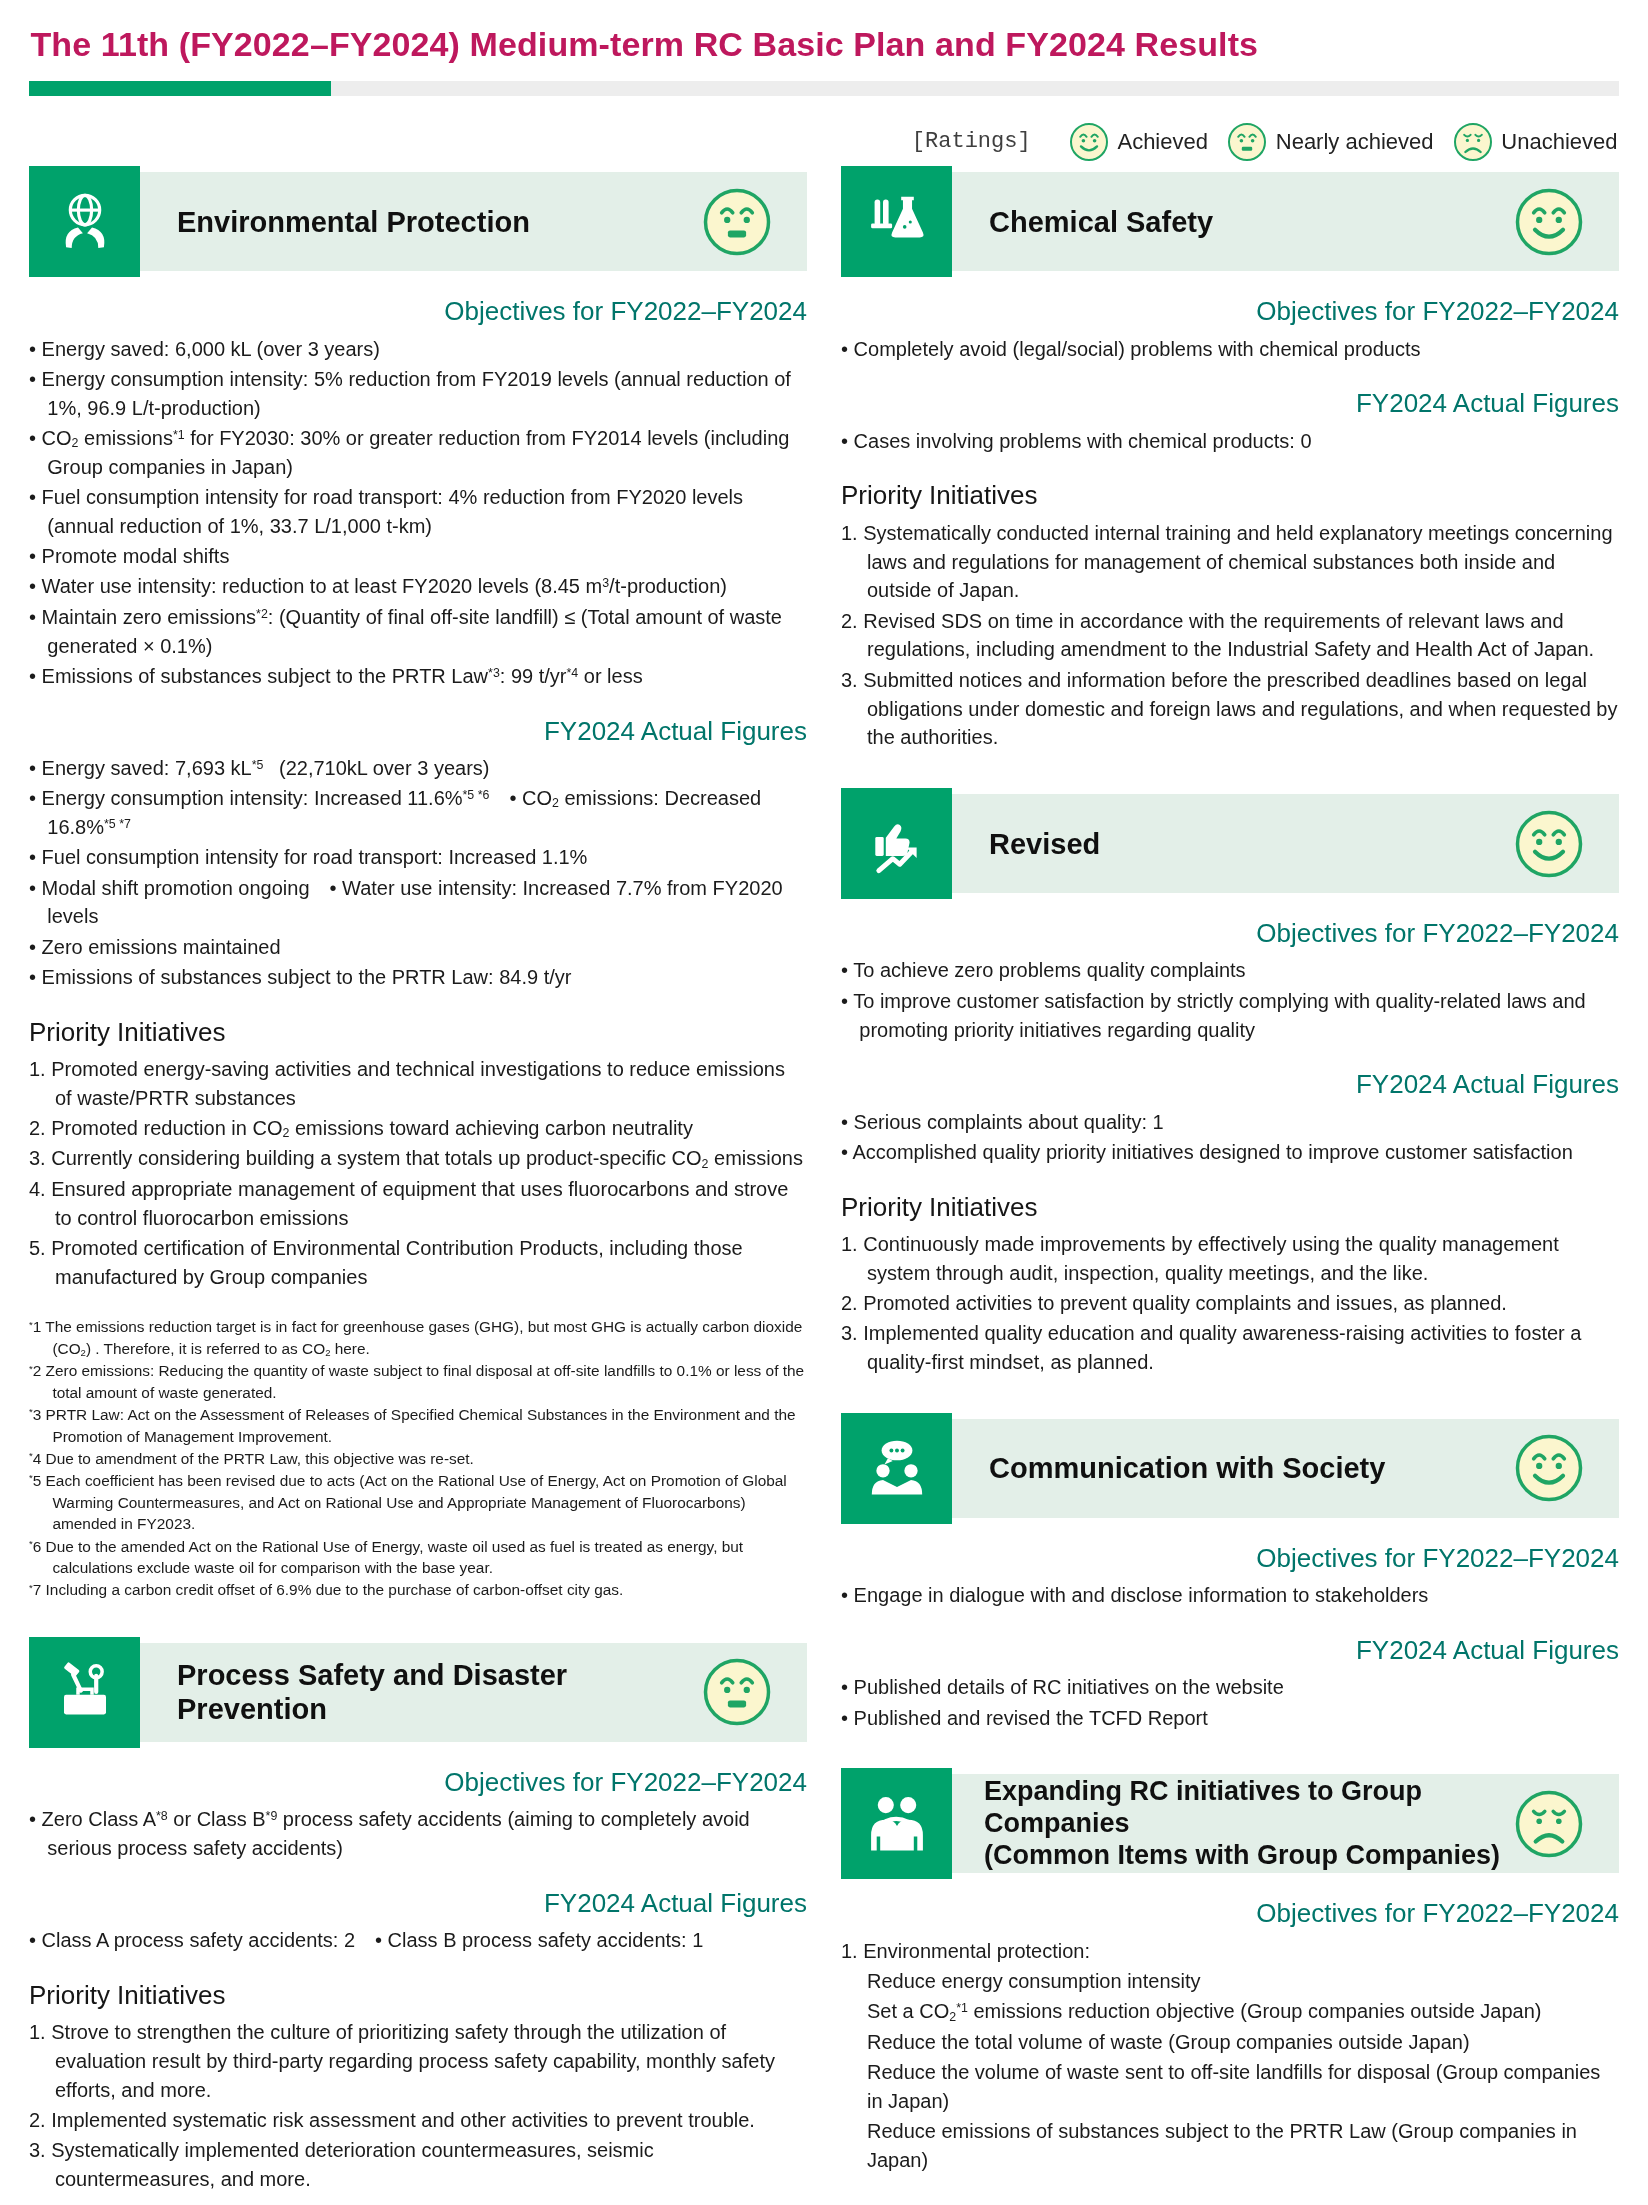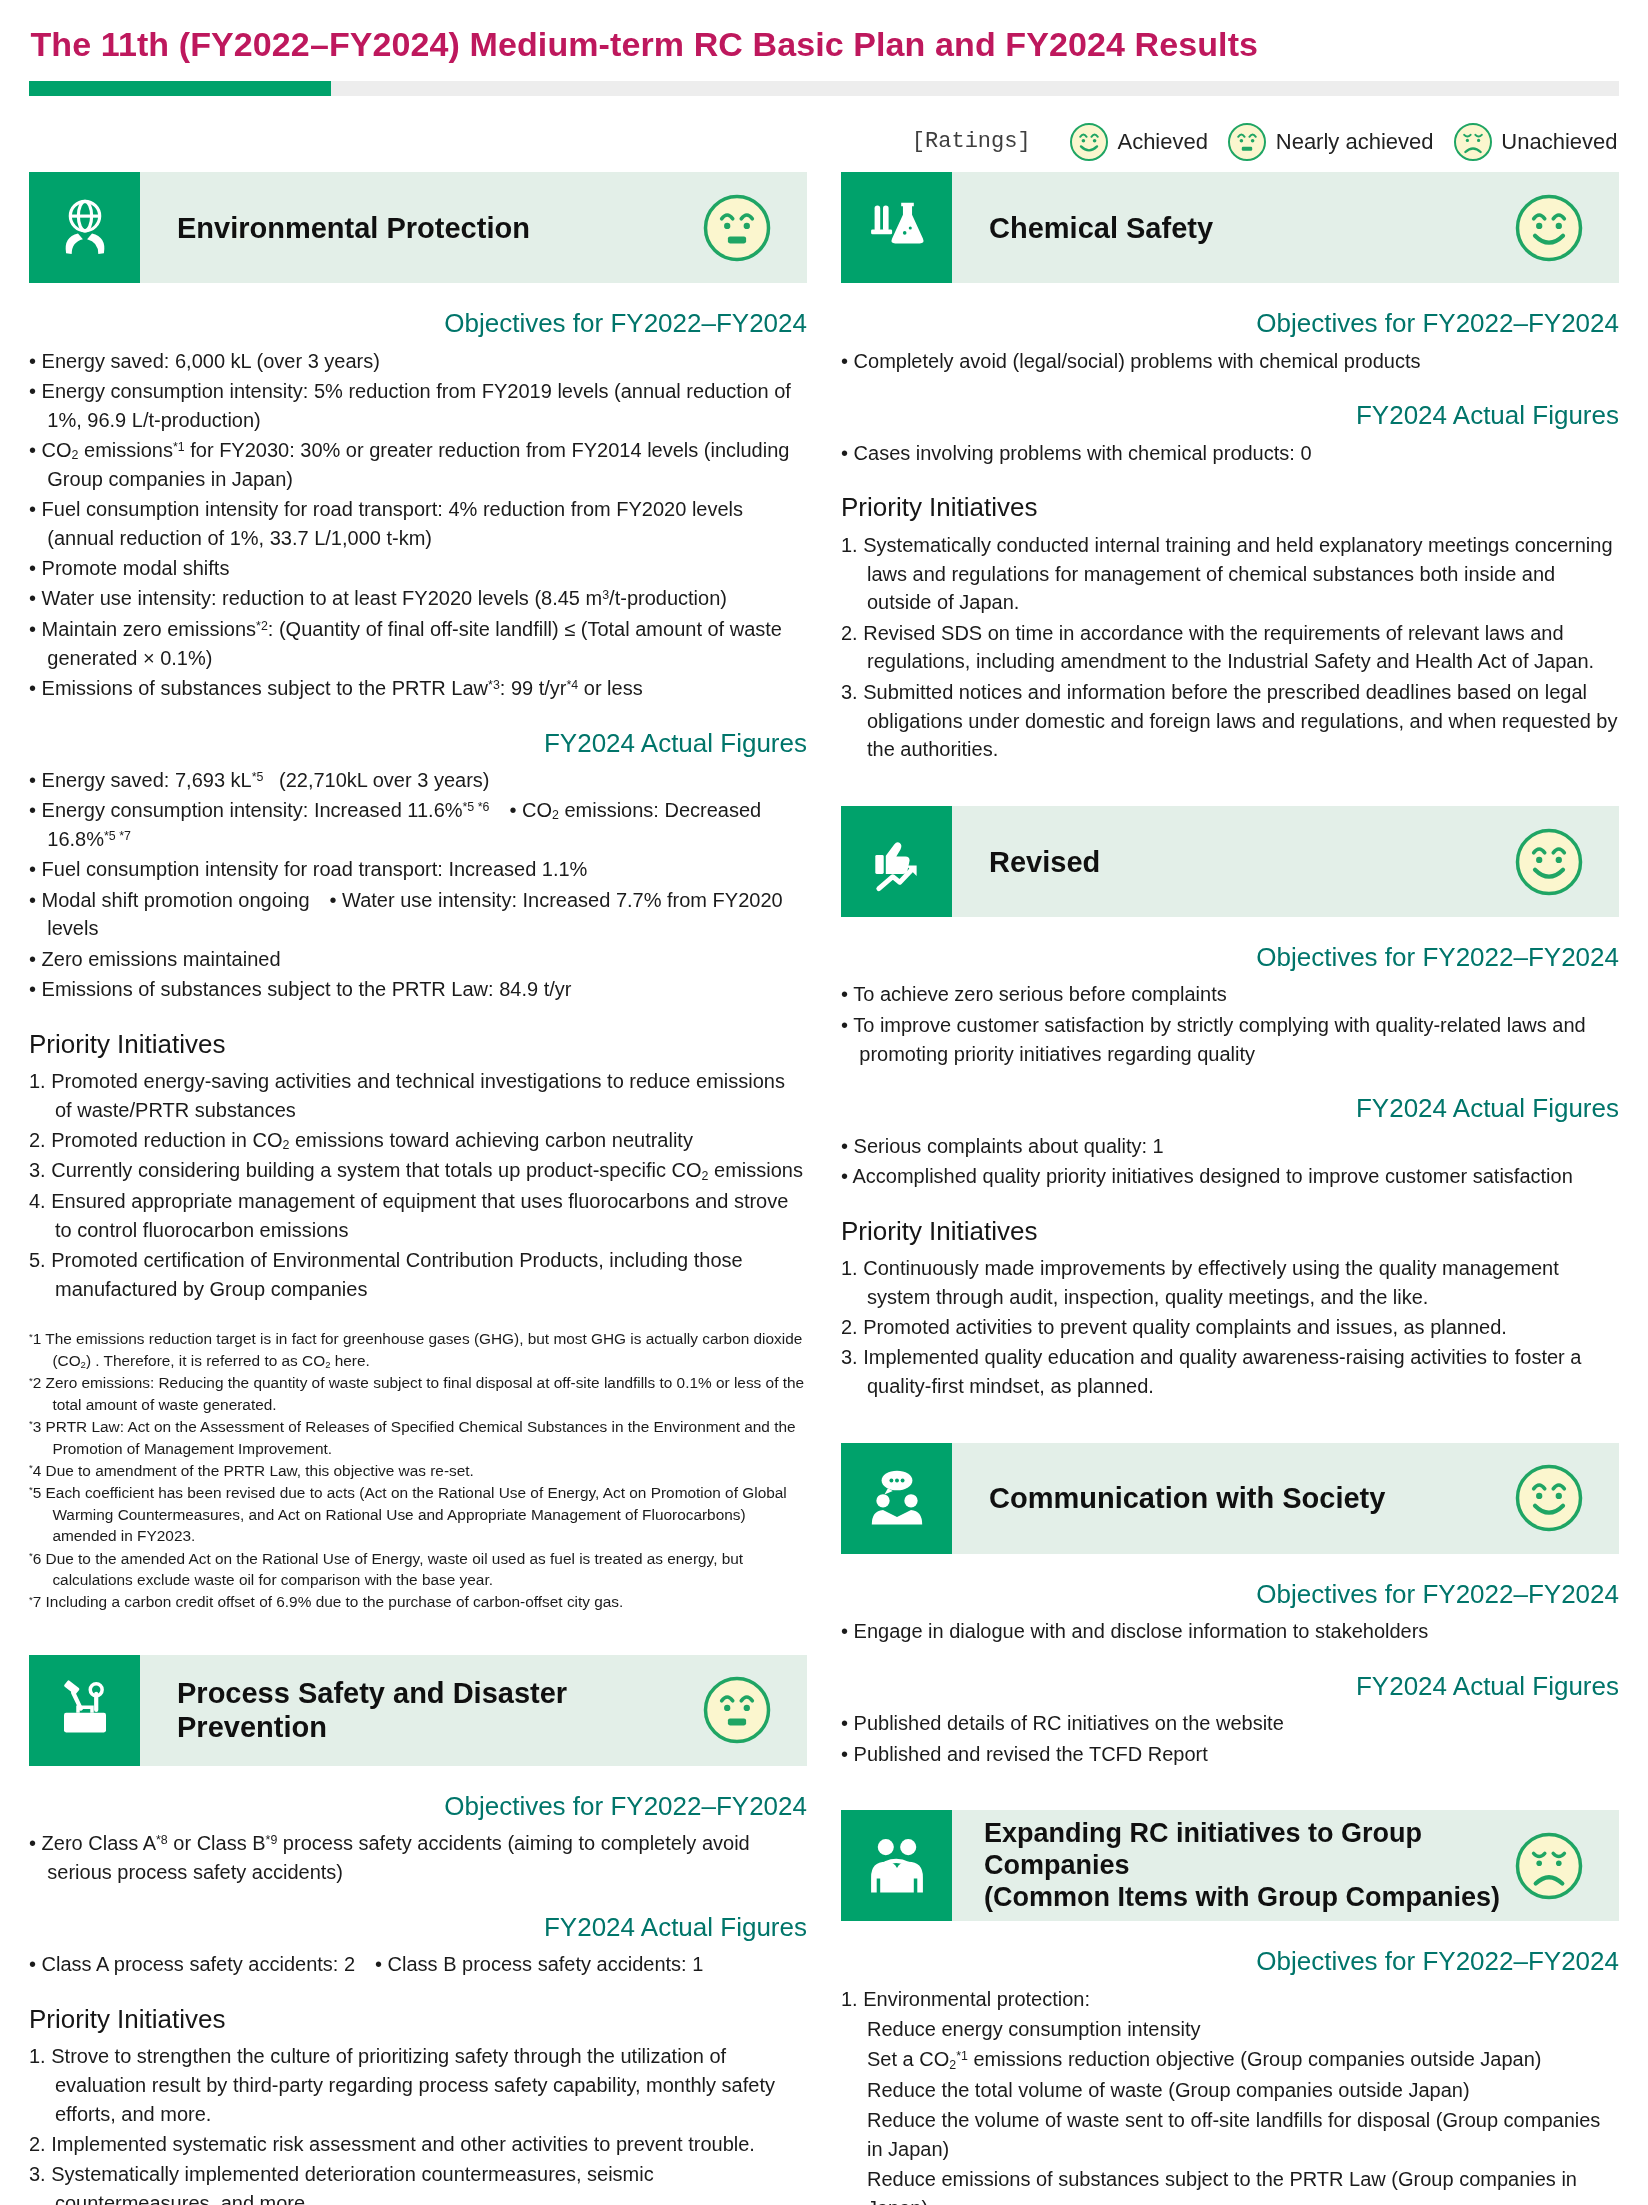--- a/index.html
+++ b/index.html
@@ -14,21 +14,21 @@
   .legend{display:flex;justify-content:flex-end;align-items:center;margin:26px 1.5px 4.4px 0;}
   .legend-label{font-size:22px;color:#3f3f3f;margin-right:19px;font-family:Liberation Mono, monospace;}
   .legend-item{display:flex;align-items:center;margin-left:19px;}
   .legend-item:first-of-type{margin-left:0;}
   .legend-item .face-svg{width:40px;height:40px;margin-right:8.8px;}
   .legend-item .legend-text{font-size:22px;color:#222;}
   
   .columns{display:grid;grid-template-columns:1fr 1fr;column-gap:34px;align-items:start;margin-top:10.3px;}
   .sec{margin-bottom:42px;}
   
-  .banner{display:flex;align-items:center;background:#e3efe8;height:111px;}
+  .banner{display:flex;align-items:center;background:#e3efe8;height:99px;}
   .icon-box{width:111px;height:111px;background:#00a26b;flex:0 0 auto;display:flex;align-items:center;justify-content:center;}
   .icon-svg{width:70px;height:70px;}
   .banner-title{flex:1;font-size:29px;font-weight:700;color:#101010;margin-left:37px;line-height:1.18;}
   .banner--two .banner-title{font-size:27px;margin-left:32px;}
   .face{flex:0 0 auto;margin-right:35px;display:flex;align-items:center;}
   .face-svg{width:70px;height:70px;}
   
   h3{font-weight:400;font-size:26px;margin:25px 0 7.3px 0;}
   h3.teal{color:#00756a;text-align:right;}
   h3.dark{color:#161616;}
@@ -298,21 +298,21 @@
             </div>
           <div class="banner-title">Revised</div>
           <div class="face">
               <svg class="face-svg" viewBox="0 0 95 95" width="70" height="70">
                 <use href="#face-achieved"></use>
               </svg>
             </div>
         </div>
         <h3 class="teal">Objectives for FY2022–FY2024</h3>
         <div class="lines">
-            <div class="line b">• To achieve zero serious before complaints</div>
+            <div class="line b">• To achieve zero problems quality complaints</div>
             <div class="line b">• To improve customer satisfaction by strictly complying with quality-related laws and promoting priority initiatives regarding quality</div>
           </div>
         <h3 class="teal">FY2024 Actual Figures</h3>
         <div class="lines">
             <div class="line b">• Serious complaints about quality: 1</div>
             <div class="line b">• Accomplished quality priority initiatives designed to improve customer satisfaction</div>
           </div>
         <h3 class="dark">Priority Initiatives</h3>
         <div class="lines">
             <div class="line n">1. Continuously made improvements by effectively using the quality management system through audit, inspection, quality meetings, and the like.</div>

